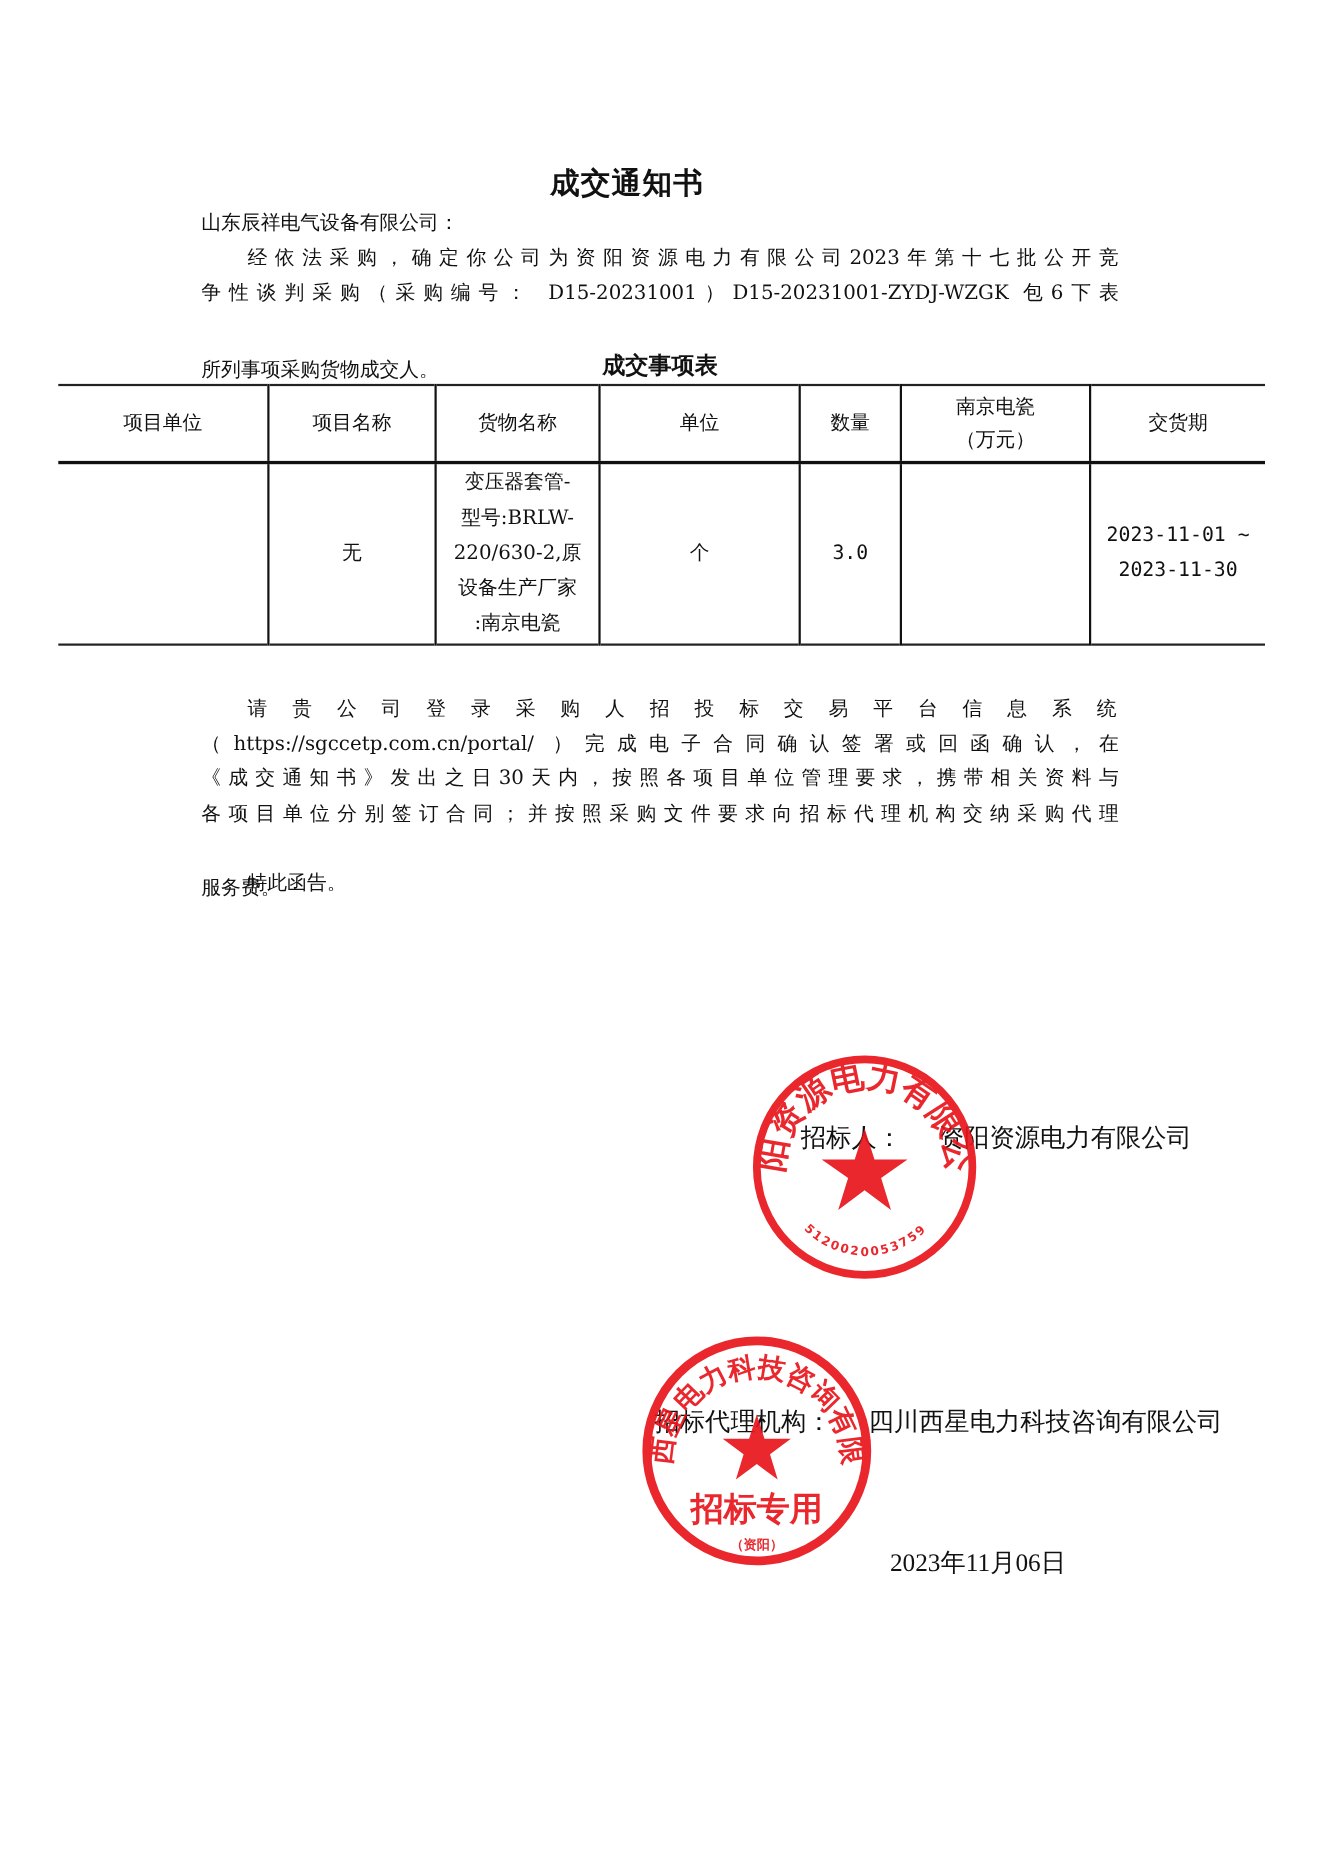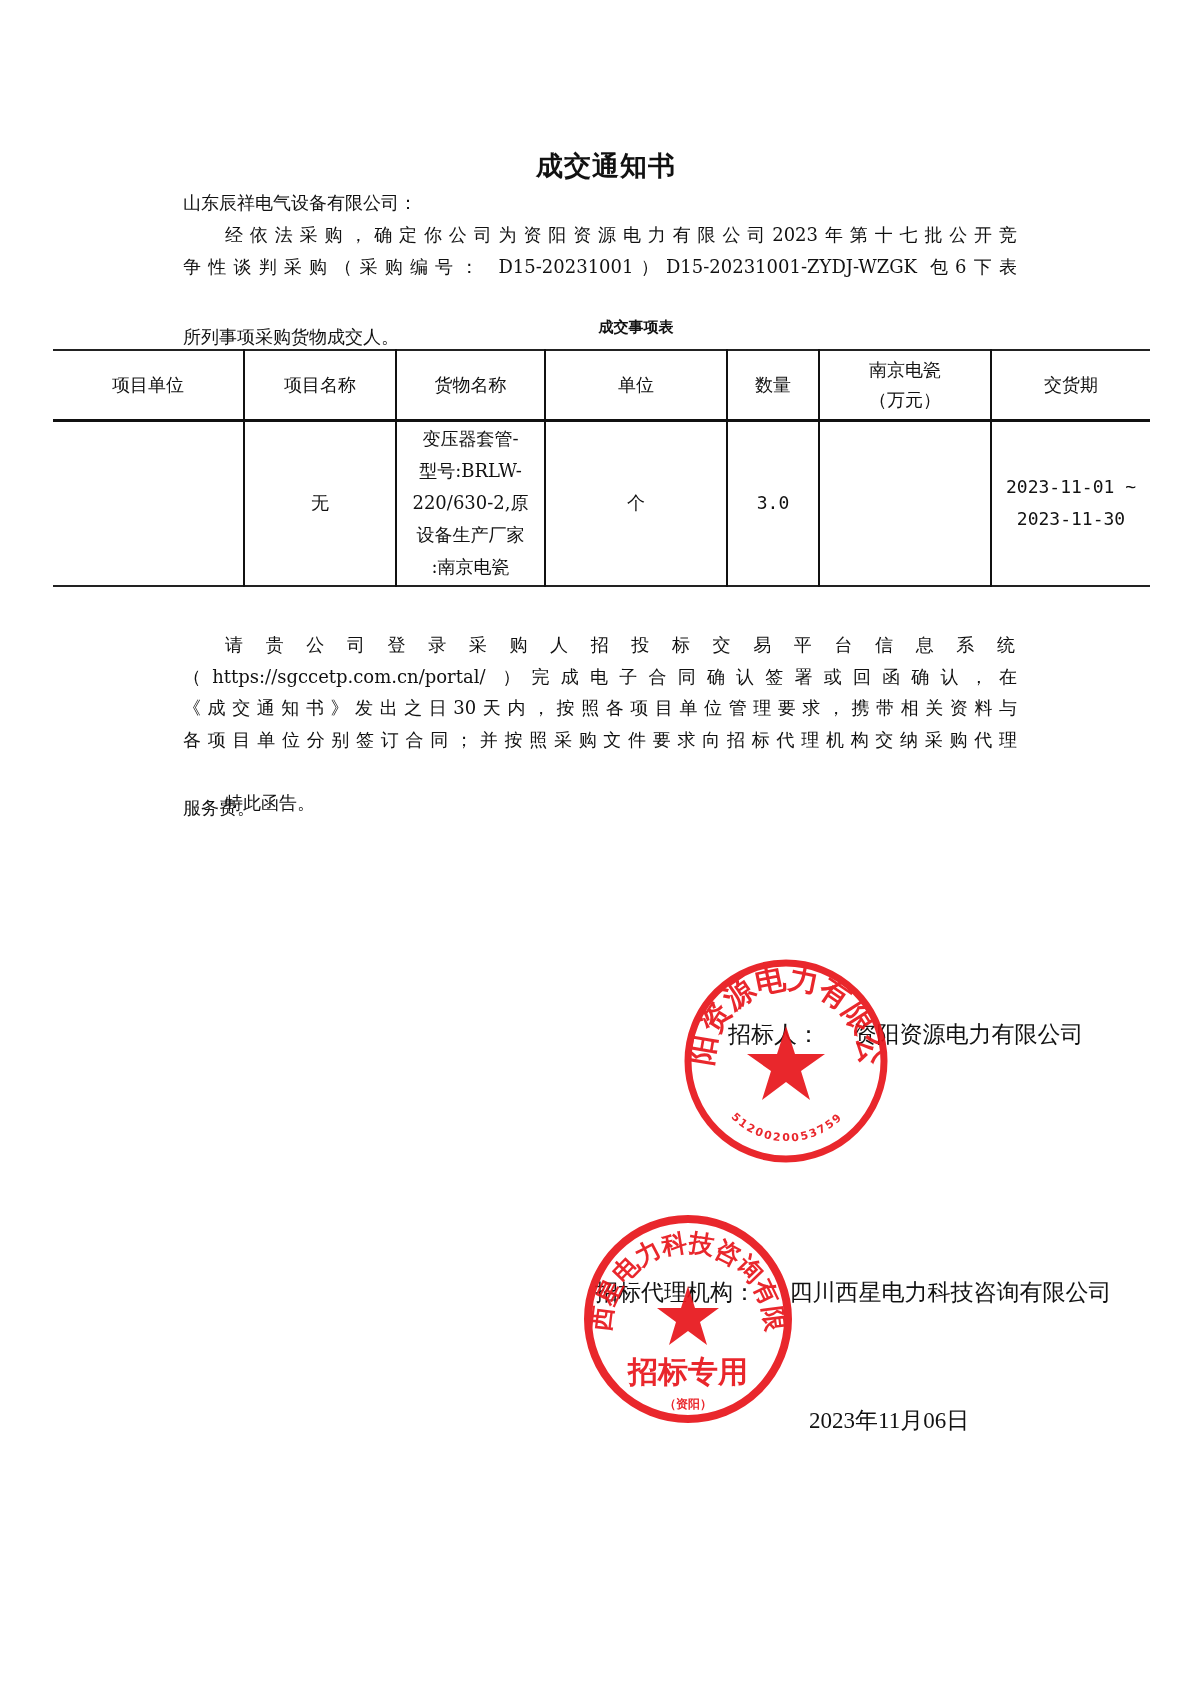--- a/index.html
+++ b/index.html
@@ -1,24 +1,24 @@
 <!DOCTYPE html>
 <html><head>
 <meta charset="utf-8">
 <style>
   html, body { margin: 0; padding: 0; background: #ffffff; }
   body { width: 1200px; height: 1697px; position: relative; overflow: hidden;
          font-family: "DejaVu Serif", "Liberation Serif", serif; color: #111111; }
-  .abs { position: absolute; margin-left: 36px; }
+  .abs { position: absolute; }
   .title { left: 0; width: 1140px; top: 148px; text-align: center; font-size: 27px; font-weight: bold;
            font-family: "DejaVu Sans", "Liberation Sans", sans-serif; letter-spacing: 1px; }
   .line { position: absolute; left: 183px; width: 834px; font-size: 18px; line-height: 32px; height: 32px; white-space: nowrap; }
   .justify { text-align: justify; text-align-last: justify; }
   .indent { padding-left: 42px; box-sizing: border-box; }
-  .tbl-title { left: 0; width: 1200px; top: 318px; text-align: center; font-size: 15px; font-weight: bold;
+  .tbl-title { left: 0; width: 1200px; top: 318px; text-align: center; font-size: 21px; font-weight: bold;
                font-family: "DejaVu Sans", "Liberation Sans", sans-serif; }
   table.items { position: absolute; left: 53px; top: 349px; width: 1097px; border-collapse: collapse; table-layout: fixed; }
   table.items th, table.items td { font-weight: normal; font-size: 18px; text-align: center; vertical-align: middle;
       border-left: 2px solid #111; border-right: 2px solid #111; padding: 0 6px; line-height: 32px; }
   table.items th:first-child, table.items td:first-child { border-left: none; }
   table.items th:last-child, table.items td:last-child { border-right: none; }
   table.items thead tr { height: 70px; border-top: 2px solid #222; border-bottom: 3px solid #111; }
   table.items tbody tr { height: 166px; border-bottom: 2px solid #222; }
   .mono { font-family: "DejaVu Sans Mono", "Liberation Mono", monospace; font-size: 16px; }
   .goods { font-size: 17px; line-height: 31px; }

